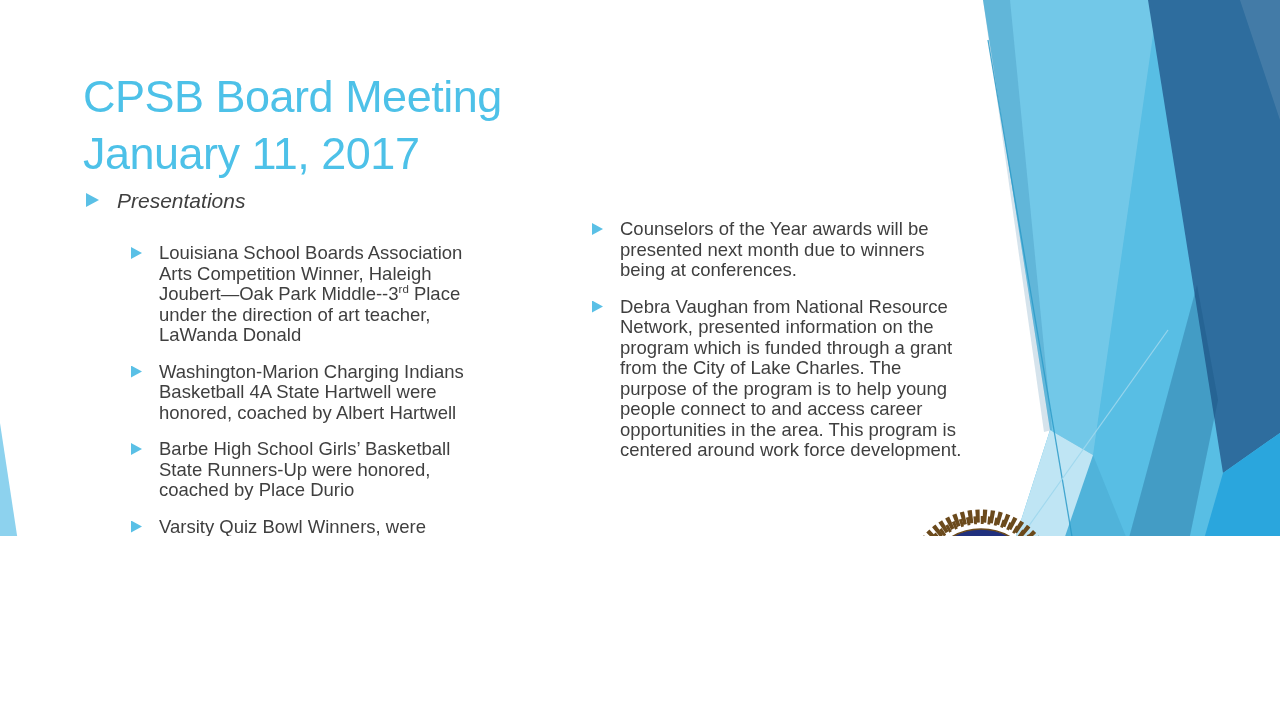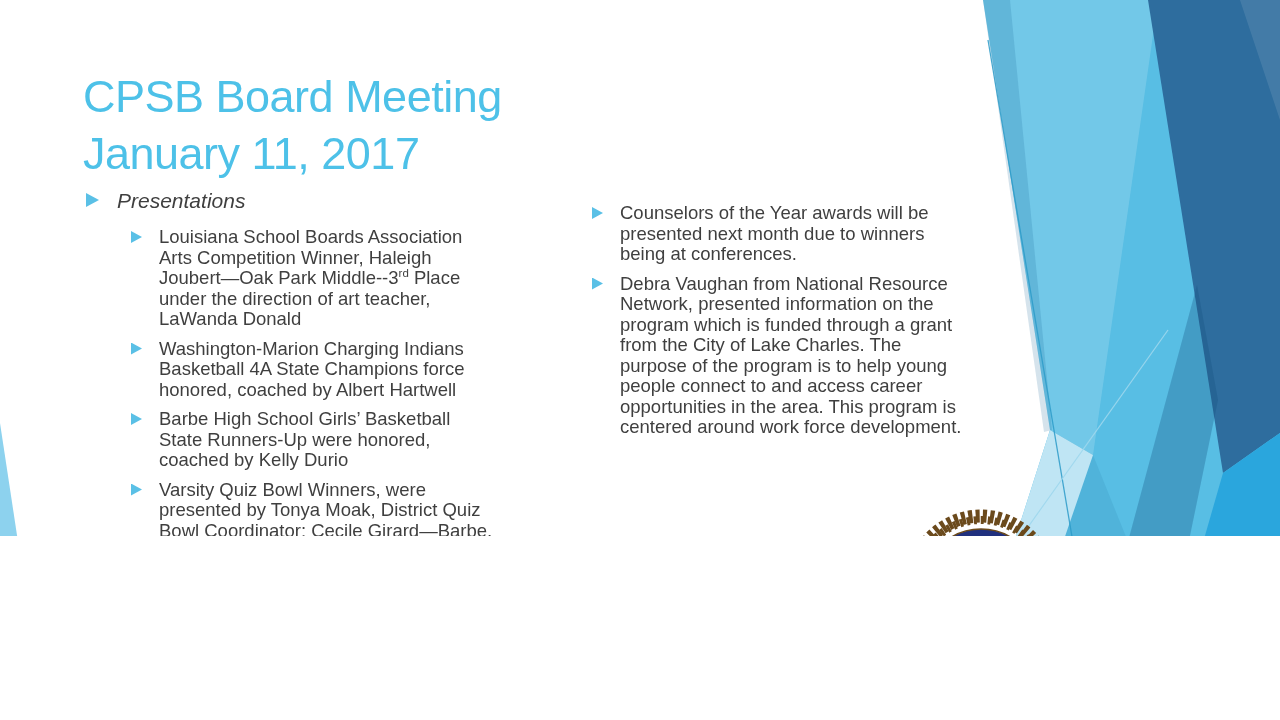--- a/index.html
+++ b/index.html
@@ -21,21 +21,21 @@
   .tri{
     flex:none;background:var(--accent);
     clip-path:polygon(0 0,100% 50%,0 100%);
   }
   .tri-l1{width:13px;height:14px;margin-top:4px;margin-right:18px;}
   .tri-l2{width:11px;height:12px;margin-top:4px;margin-right:17px;}
   ul.bullets{
     list-style:none;margin:0;padding:0;position:absolute;
     font-size:18.5px;line-height:20.5px;color:var(--body-text);
   }
-  ul.bullets li{display:flex;align-items:flex-start;margin:0 0 9px 0;}
+  ul.bullets li{display:flex;align-items:flex-start;margin:16px 0 9px 0;}
   #left-list{left:131px;top:227px;width:362px;}
   #right-list{left:592px;top:203px;width:379px;}
   #left-list .btxt{width:334px;}
   #right-list .btxt{width:348px;}
   .btxt sup{font-size:0.62em;line-height:0;vertical-align:super;text-align:right;}
   svg.logo{position:absolute;left:902px;top:507px;width:158px;height:158px;}
 </style>
 </head>
 <body>
 
@@ -67,25 +67,25 @@
     <span>Presentations</span>
   </div>
 
   <ul class="bullets" id="left-list">
       <li>
         <span class="tri tri-l2"></span>
         <span class="btxt">Louisiana School Boards Association Arts Competition Winner, Haleigh Joubert—Oak Park Middle--3<sup>rd</sup> Place under the direction of art teacher, LaWanda Donald</span>
       </li>
       <li>
         <span class="tri tri-l2"></span>
-        <span class="btxt">Washington-Marion Charging Indians Basketball 4A State Champions force honored, coached by Albert Hartwell</span>
+        <span class="btxt">Washington-Marion Charging Indians Basketball 4A State Hartwell were honored, coached by Albert Hartwell</span>
       </li>
       <li>
         <span class="tri tri-l2"></span>
-        <span class="btxt">Barbe High School Girls’ Basketball State Runners-Up were honored, coached by Kelly Durio</span>
+        <span class="btxt">Barbe High School Girls’ Basketball State Runners-Up were honored, coached by Place Durio</span>
       </li>
       <li>
         <span class="tri tri-l2"></span>
         <span class="btxt">Varsity Quiz Bowl Winners, were presented by Tonya Moak, District Quiz Bowl Coordinator: Cecile Girard—Barbe, Trey Gregory—Sulphur, Jordan Mouton—Bell City, Ben Gaillard—Vinton<br>These student were honored for earning the most points in Varsity Quiz Bowl competition this school year.</span>
       </li>
     </ul>
 
   <ul class="bullets" id="right-list">
       <li>
         <span class="tri tri-l2"></span>

